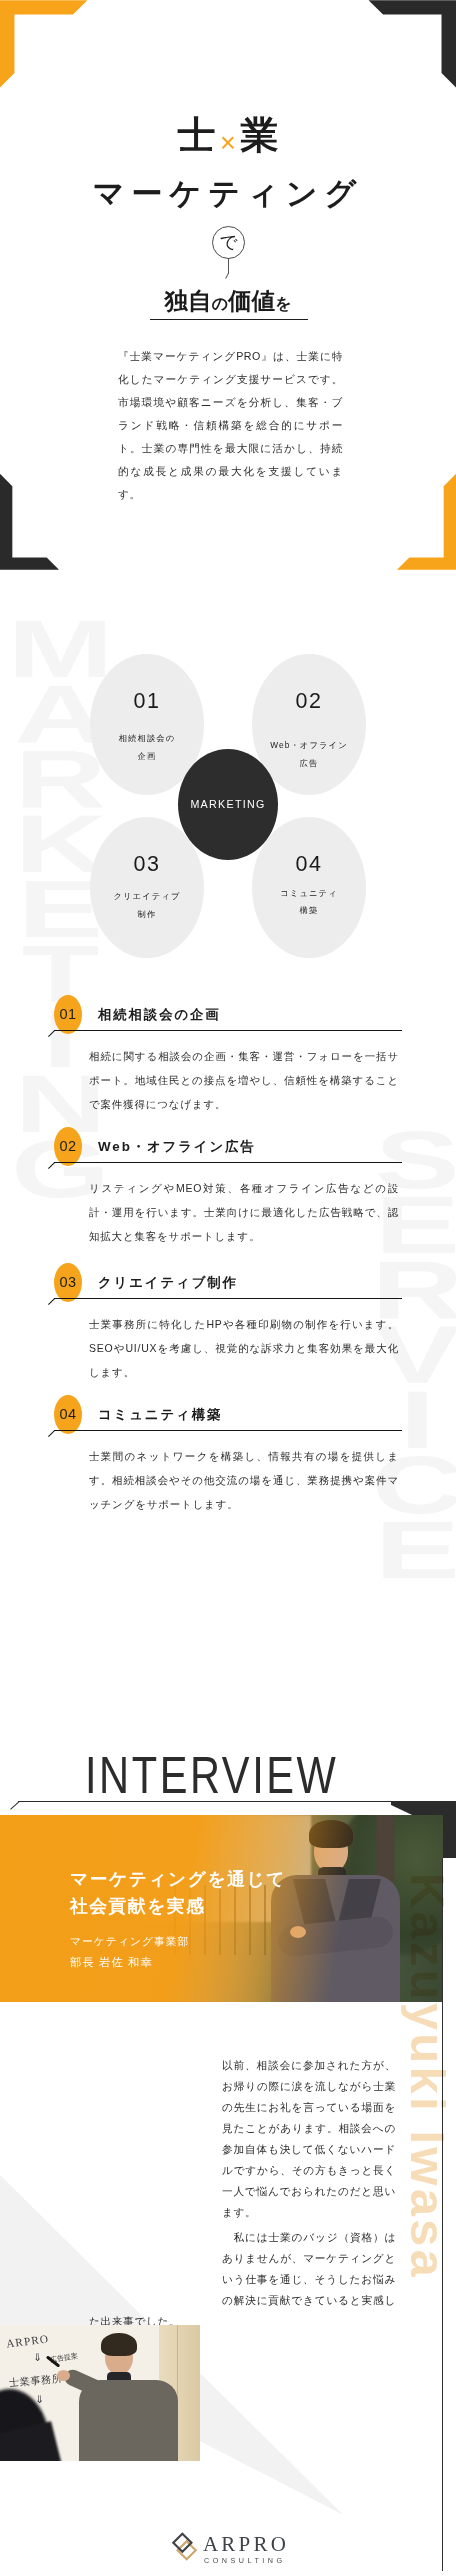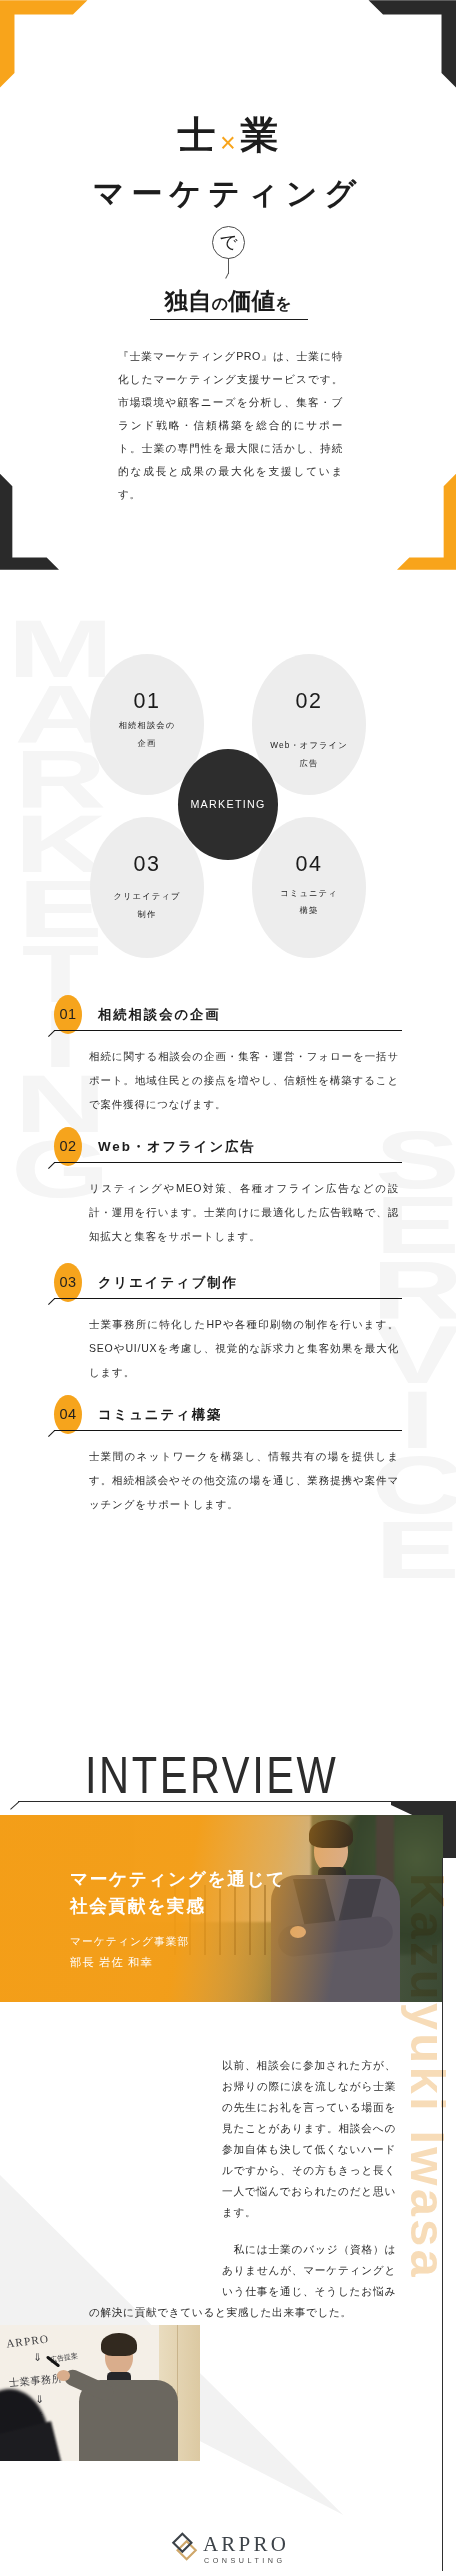--- a/index.html
+++ b/index.html
@@ -73,21 +73,21 @@
       <div class="wm-letter">E</div>
       <div class="wm-letter">R</div>
       <div class="wm-letter">V</div>
       <div class="wm-letter">I</div>
       <div class="wm-letter">C</div>
       <div class="wm-letter">E</div>
     </div>
 
   <div class="abs dg-ellipse" style="left:90px;top:654px;">
     <div class="dg-num">01</div>
-    <div class="dg-line" style="margin-top:3px;">相続相談会の</div>
+    <div class="dg-line" style="margin-top:16px;">相続相談会の</div>
     <div class="dg-line">企画</div>
   </div>
   <div class="abs dg-ellipse" style="left:252px;top:654px;">
     <div class="dg-num">02</div>
     <div class="dg-line" style="margin-top:23px;">Web・オフライン</div>
     <div class="dg-line">広告</div>
   </div>
   <div class="abs dg-ellipse" style="left:90px;top:817px;">
     <div class="dg-num">03</div>
     <div class="dg-line" style="margin-top:11px;">クリエイティブ</div>
@@ -173,21 +173,21 @@
 
   <div class="abs" style="left:442px;top:1858px;width:0.8px;height:713px;background:#2f2f2f;"></div>
 
   <div class="abs" style="left:0;top:2168px;width:354px;height:354px;background:#f2f2f2;
        clip-path:polygon(0 2%,97% 98%,0 48%);z-index:0;"></div>
 
   <div class="abs" style="left:456px;top:1873px;width:590px;font-size:49px;font-weight:bold;letter-spacing:3.2px;
        color:#f7dcb8;transform:rotate(90deg);transform-origin:0 0;mix-blend-mode:multiply;z-index:5;white-space:nowrap;">Kazuyuki Iwasa</div>
 
   <div class="abs itext" style="left:89px;top:2055px;width:307px;z-index:2;">
-    <p style="margin-bottom:16px;"><span class="float-spacer"></span><span>以前、相談会に参加された方が、お帰りの際に涙を流しながら士業の先生にお礼を言っている場面を見たことがあります。相談会への参加自体も決して低くないハードルですから、その方もきっと長く一人で悩んでおられたのだと思います。</span></p>
+    <p style="margin-bottom:4px;"><span class="float-spacer"></span><span>以前、相談会に参加された方が、お帰りの際に涙を流しながら士業の先生にお礼を言っている場面を見たことがあります。相談会への参加自体も決して低くないハードルですから、その方もきっと長く一人で悩んでおられたのだと思います。</span></p>
     <p style="margin-bottom:0;"><span>　私には士業のバッジ（資格）はありませんが、マーケティングという仕事を通じ、そうしたお悩みの解決に貢献できていると実感した出来事でした。</span></p>
   </div>
 
   <div class="abs" style="left:0;top:2325px;width:200px;height:136px;overflow:hidden;z-index:3;background:#f4efe7;">
     <div class="ph" style="left:159px;top:0;width:41px;height:136px;background:linear-gradient(90deg,#e9dcbf,#dcc9a2);"></div>
     <div class="ph" style="left:177px;top:0;width:1.1px;height:136px;background:#c9b48c;"></div>
 
     <div class="ph" style="left:6.4px;top:9.7px;font-size:11.3px;color:#3f3f42;transform:rotate(-7deg);letter-spacing:1.1px;font-family:'Liberation Serif','DejaVu Serif',serif;">ARPRO</div>
     <div class="ph" style="left:33px;top:26px;font-size:10.7px;color:#3f3f42;transform:rotate(-4deg);">⇓</div>
     <div class="ph" style="left:50px;top:28px;font-size:7px;color:#3f3f42;transform:rotate(-9deg);">広告提案</div>

